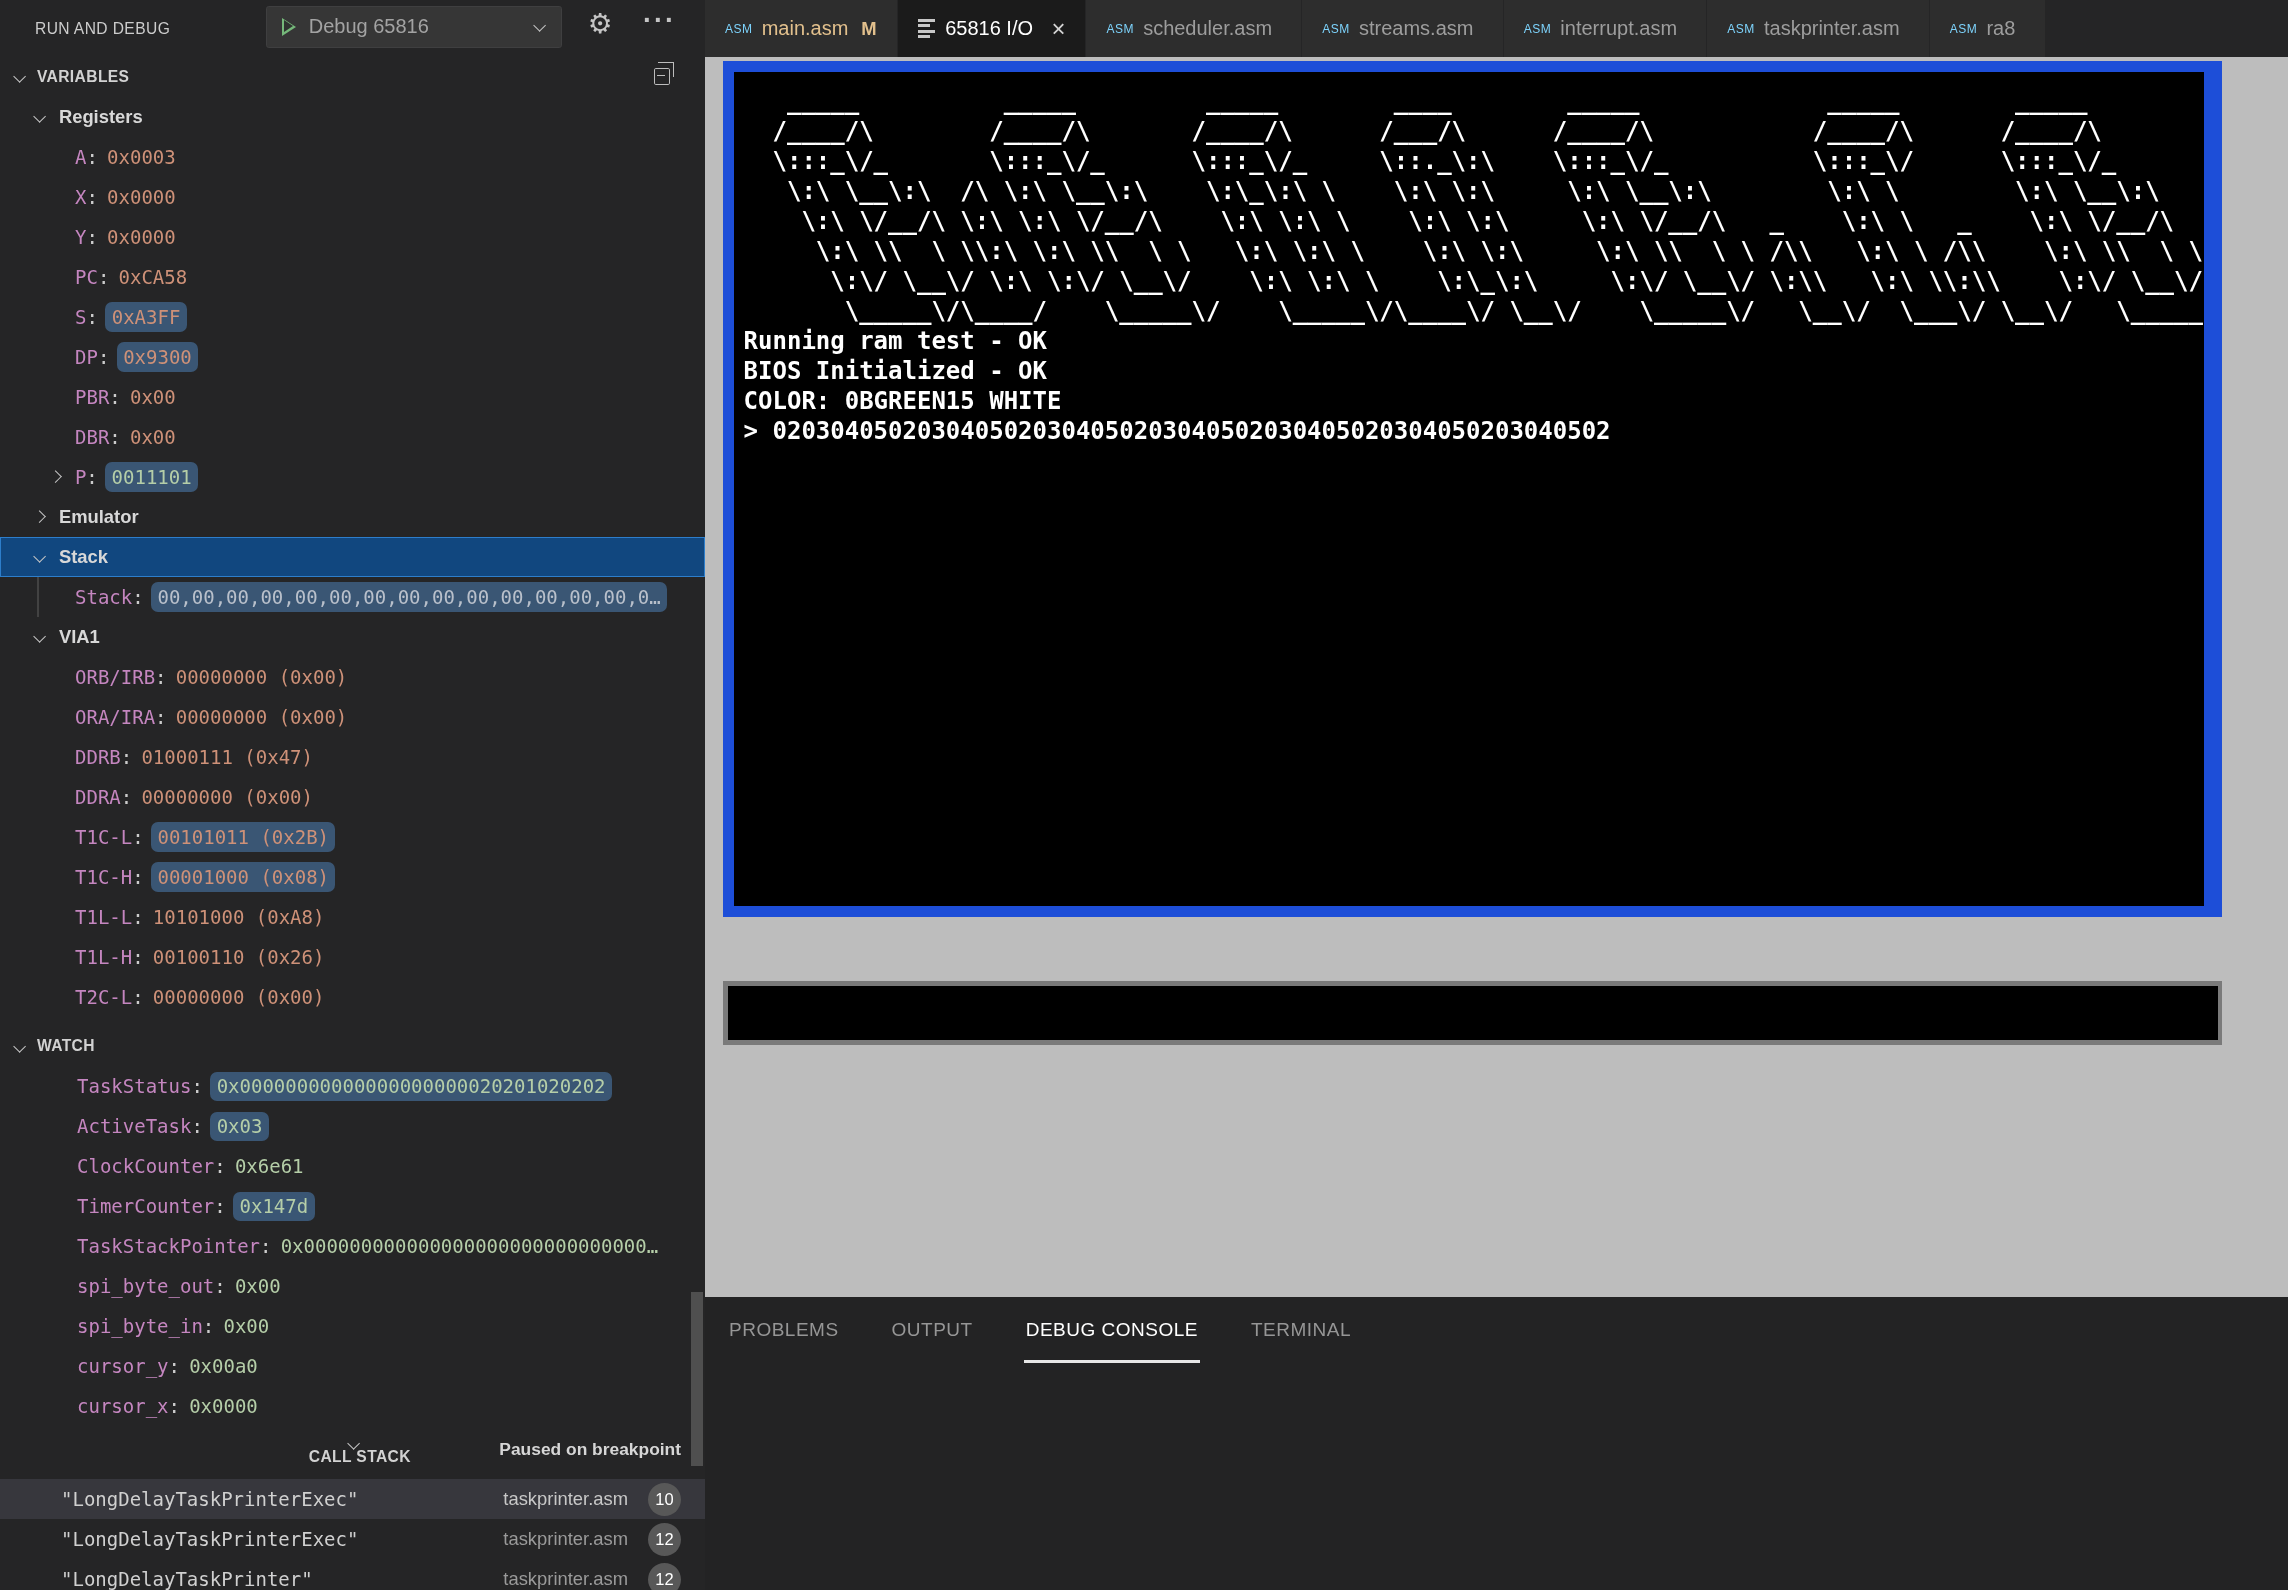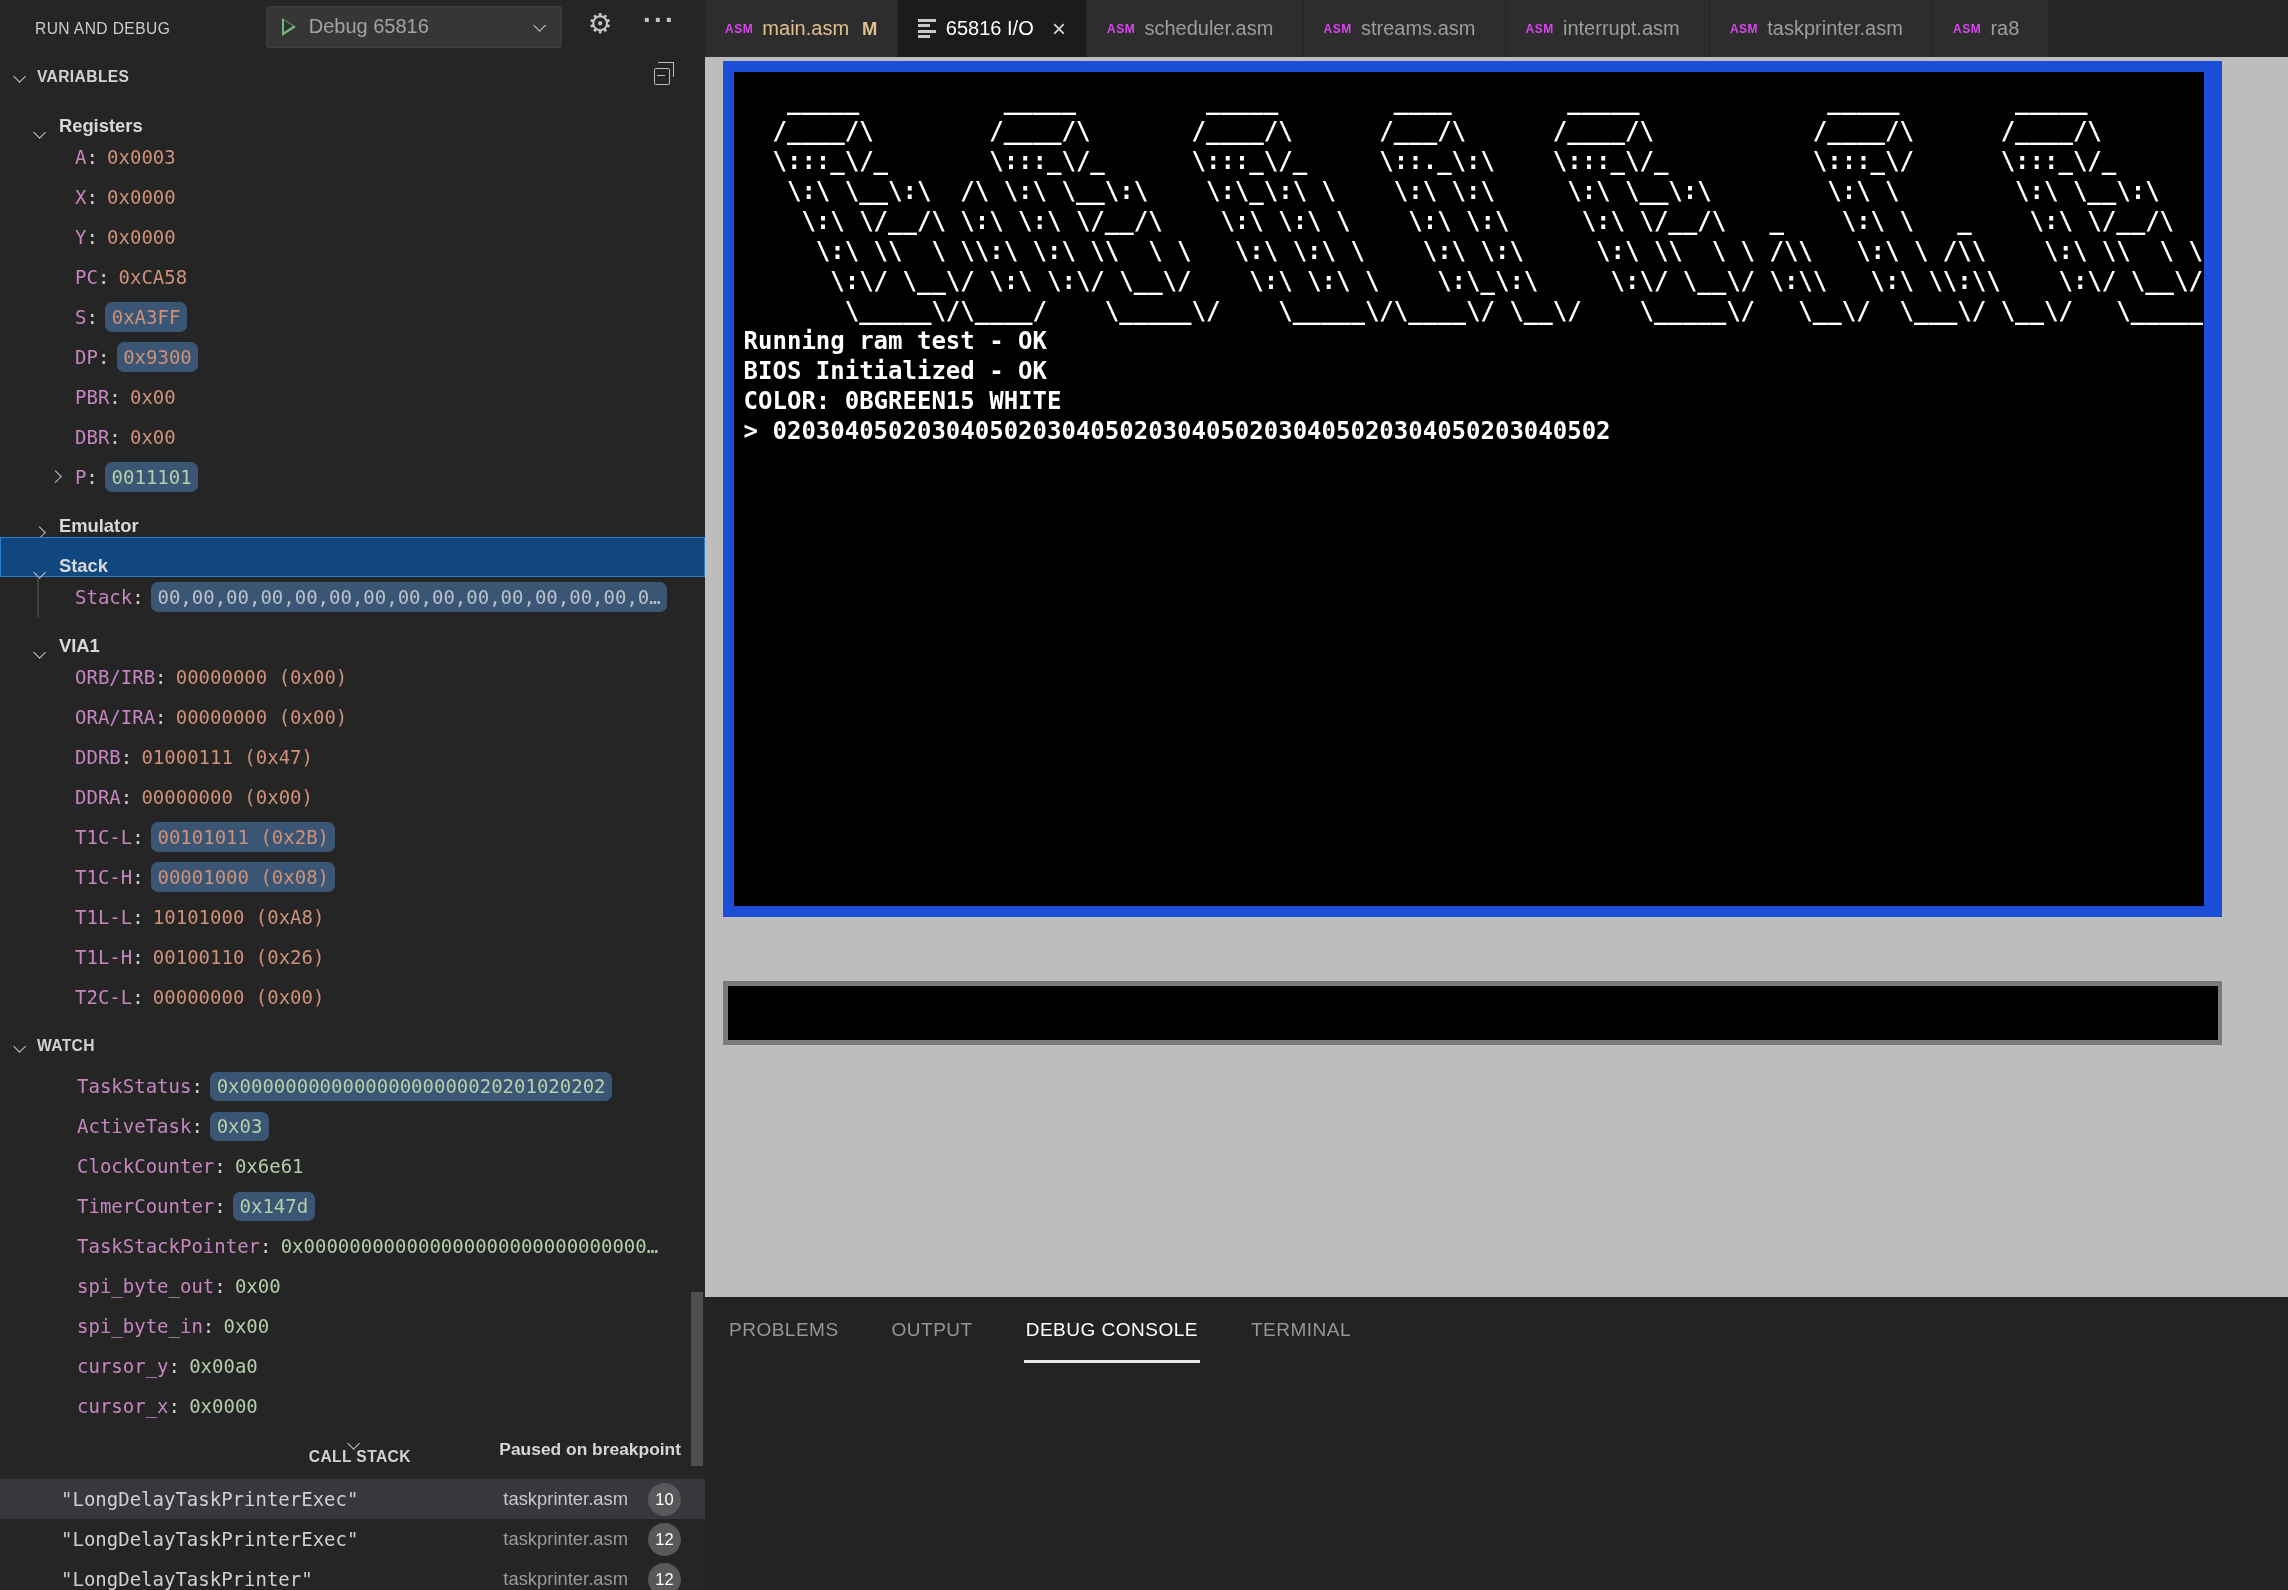--- a/index.html
+++ b/index.html
@@ -27,42 +27,42 @@
   #more-icon { position:absolute; left:643px; top:3.7px; font-size:27.5px; color:#c5c5c5; letter-spacing:1.8px; font-weight:bold; }
 
   
   #tabbar { position:absolute; left:705px; top:0; width:1583px; height:57px; background:#252526;
             display:flex; overflow:hidden; }
   .tab { height:57px; display:flex; align-items:center; padding:0 20px; background:#2d2d2d;
          border-right:0.9px solid #252526; color:#9d9d9d; flex:0 0 auto; }
   .tab.active { background:#1b1b1b; color:#ffffff; }
   .tab .tlabel { font-size:20px; margin:0 9.2px; white-space:nowrap; }
   .tab.modified .tlabel { color:#e2c08d; }
-  .asm-ico { font-size:12px; font-weight:bold; color:#d946ef; letter-spacing:0.5px; }
+  .asm-ico { font-size:12px; font-weight:normal; color:#7dd3fc; letter-spacing:0.5px; }
   .m-badge { font-size:18.4px; color:#e2c08d; font-weight:bold; margin-left:3.7px; }
   .close-x { font-size:24px; color:#d4d4d4; margin-left:9.2px; line-height:1; }
   .list-ico { display:inline-block; width:18.4px; }
   .list-ico i { display:block; height:2.8px; background:#c8c8c8; margin:2.8px 0; }
   .list-ico i:nth-child(2n) { width:12px; } .list-ico i:nth-child(2n+1) { width:17.4px; }
 
   
   #sidebar { position:absolute; left:0; top:57px; width:705px; height:1534px; background:#252526;
              overflow:hidden; color:#cccccc; }
   .sect-head { height:40px; display:flex; align-items:center; padding-left:14.7px; position:relative; }
   .sect-head .chev { margin-right:13px; }
   .sect-title { font-size:15.6px; font-weight:bold; letter-spacing:0.4px; color:#d2d2d2; }
   #collapse-icon { position:absolute; right:35px; top:11px; width:16.5px; height:16.5px;
                    border:1.8px solid #bdbdbd; border-radius:1.8px; }
   #collapse-icon:before { content:""; position:absolute; left:2.8px; top:5.5px; width:7.3px; height:1.8px; background:#bdbdbd; }
   #collapse-icon:after { content:""; position:absolute; left:3.7px; top:-7.3px; width:14.7px; height:14.7px;
                    border-top:1.8px solid #bdbdbd; border-right:1.8px solid #bdbdbd; }
 
   .trow { height:40px; display:flex; align-items:center; font-size:19px; white-space:nowrap; position:relative; }
   .trow .chev { margin-right:14.7px; flex:0 0 auto; }
-  .g1 { padding-left:35px;align-items:flex-end; } .g1 .glabel { font-size:18.4px; font-weight:bold; color:#d8d8d8;
+  .g1 { padding-left:35px; } .g1 .glabel { font-size:18.4px; font-weight:bold; color:#d8d8d8;
         font-family:"Liberation Sans", sans-serif; }
   .l2 { padding-left:75px; } .l1 { padding-left:77px; } .pv { padding-left:51px; }
   .tname { color:#c586c0; font-family:"DejaVu Sans Mono", monospace; }
   .tcolon { color:#cccccc; font-family:"DejaVu Sans Mono", monospace; margin-right:9.2px; }
   .tval { font-family:"DejaVu Sans Mono", monospace; }
   .vo { color:#ce9178; } .vg { color:#b5cea8; } .vw { color:#b9c0cb; }
   .hl { background:#3a5674; border-radius:7px; padding:3.7px 6.4px; margin:-3.7px -1.8px; }
   .sel-row { background:#11477f; outline:1.8px solid #2d7ecb; outline-offset:-1.8px; }
   .guide { position:absolute; left:37px; top:0; bottom:0; width:1.8px; background:#424242; }
 

